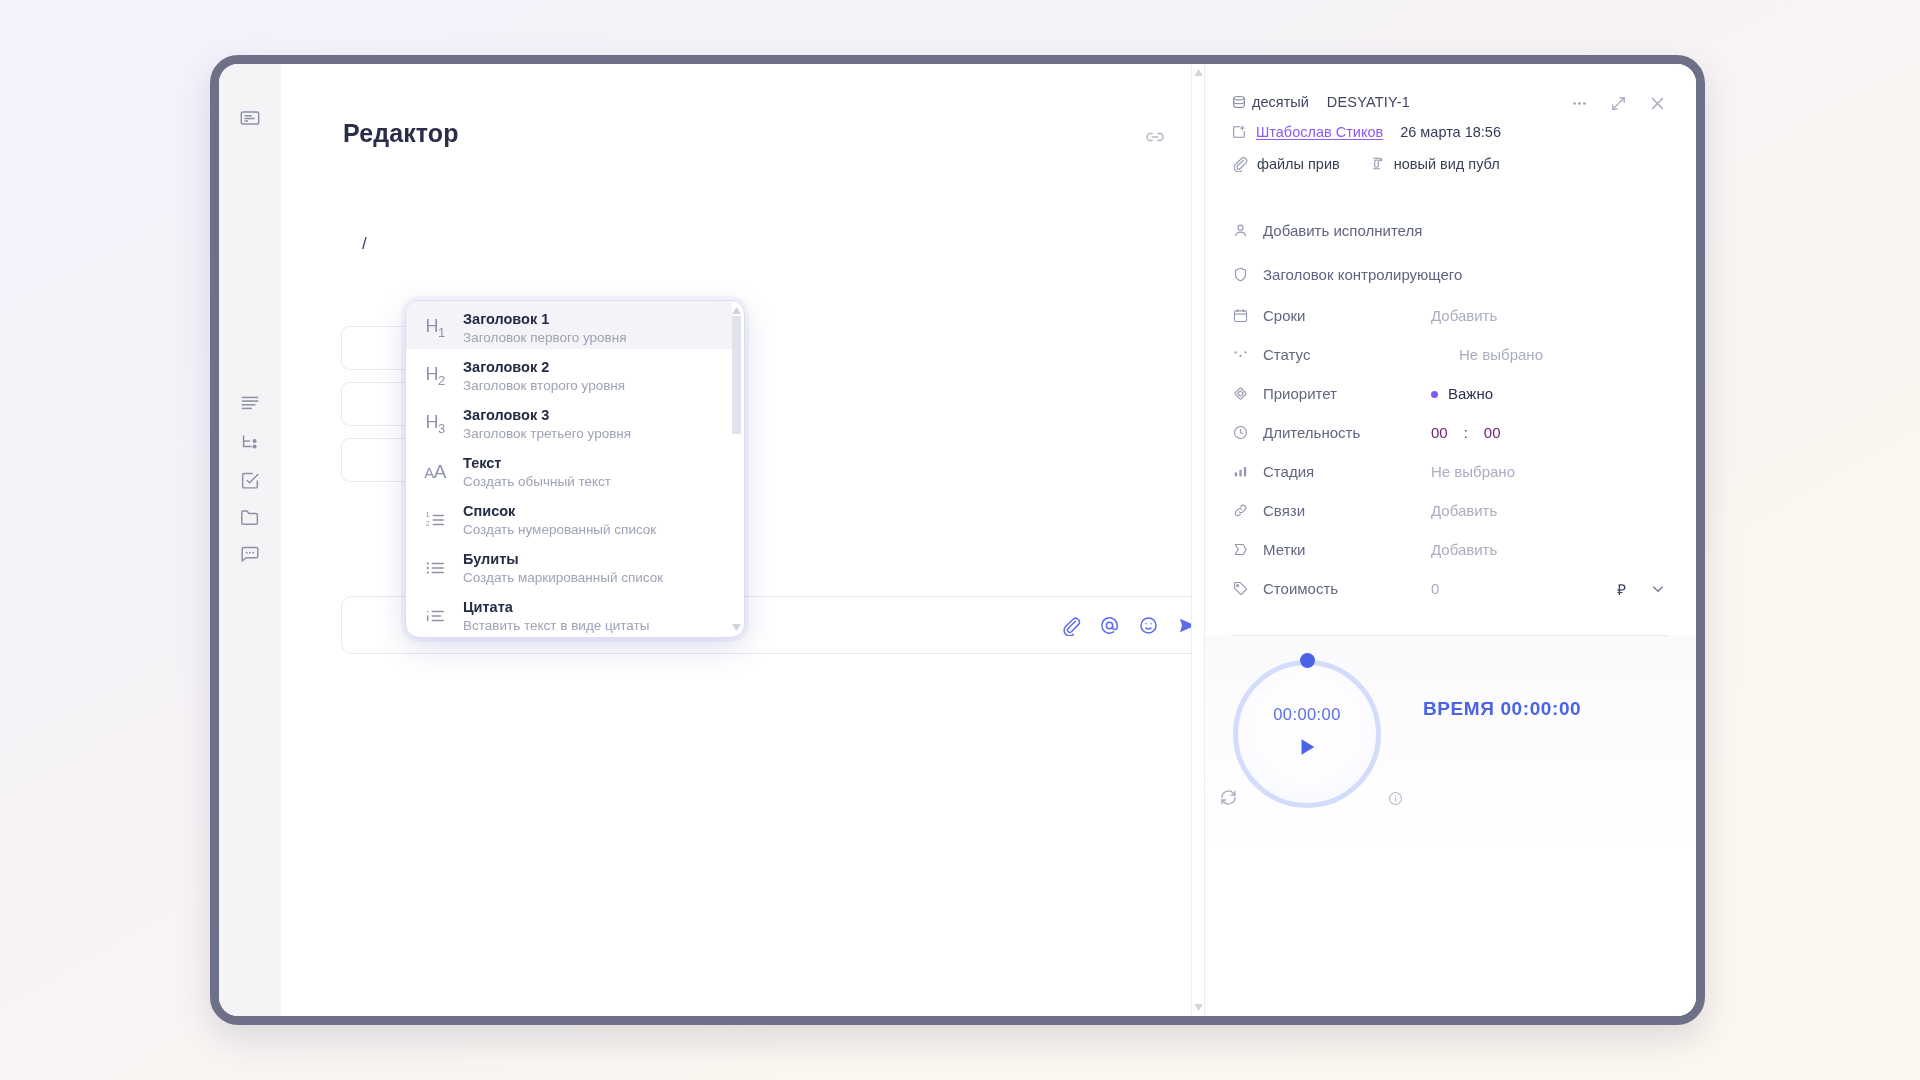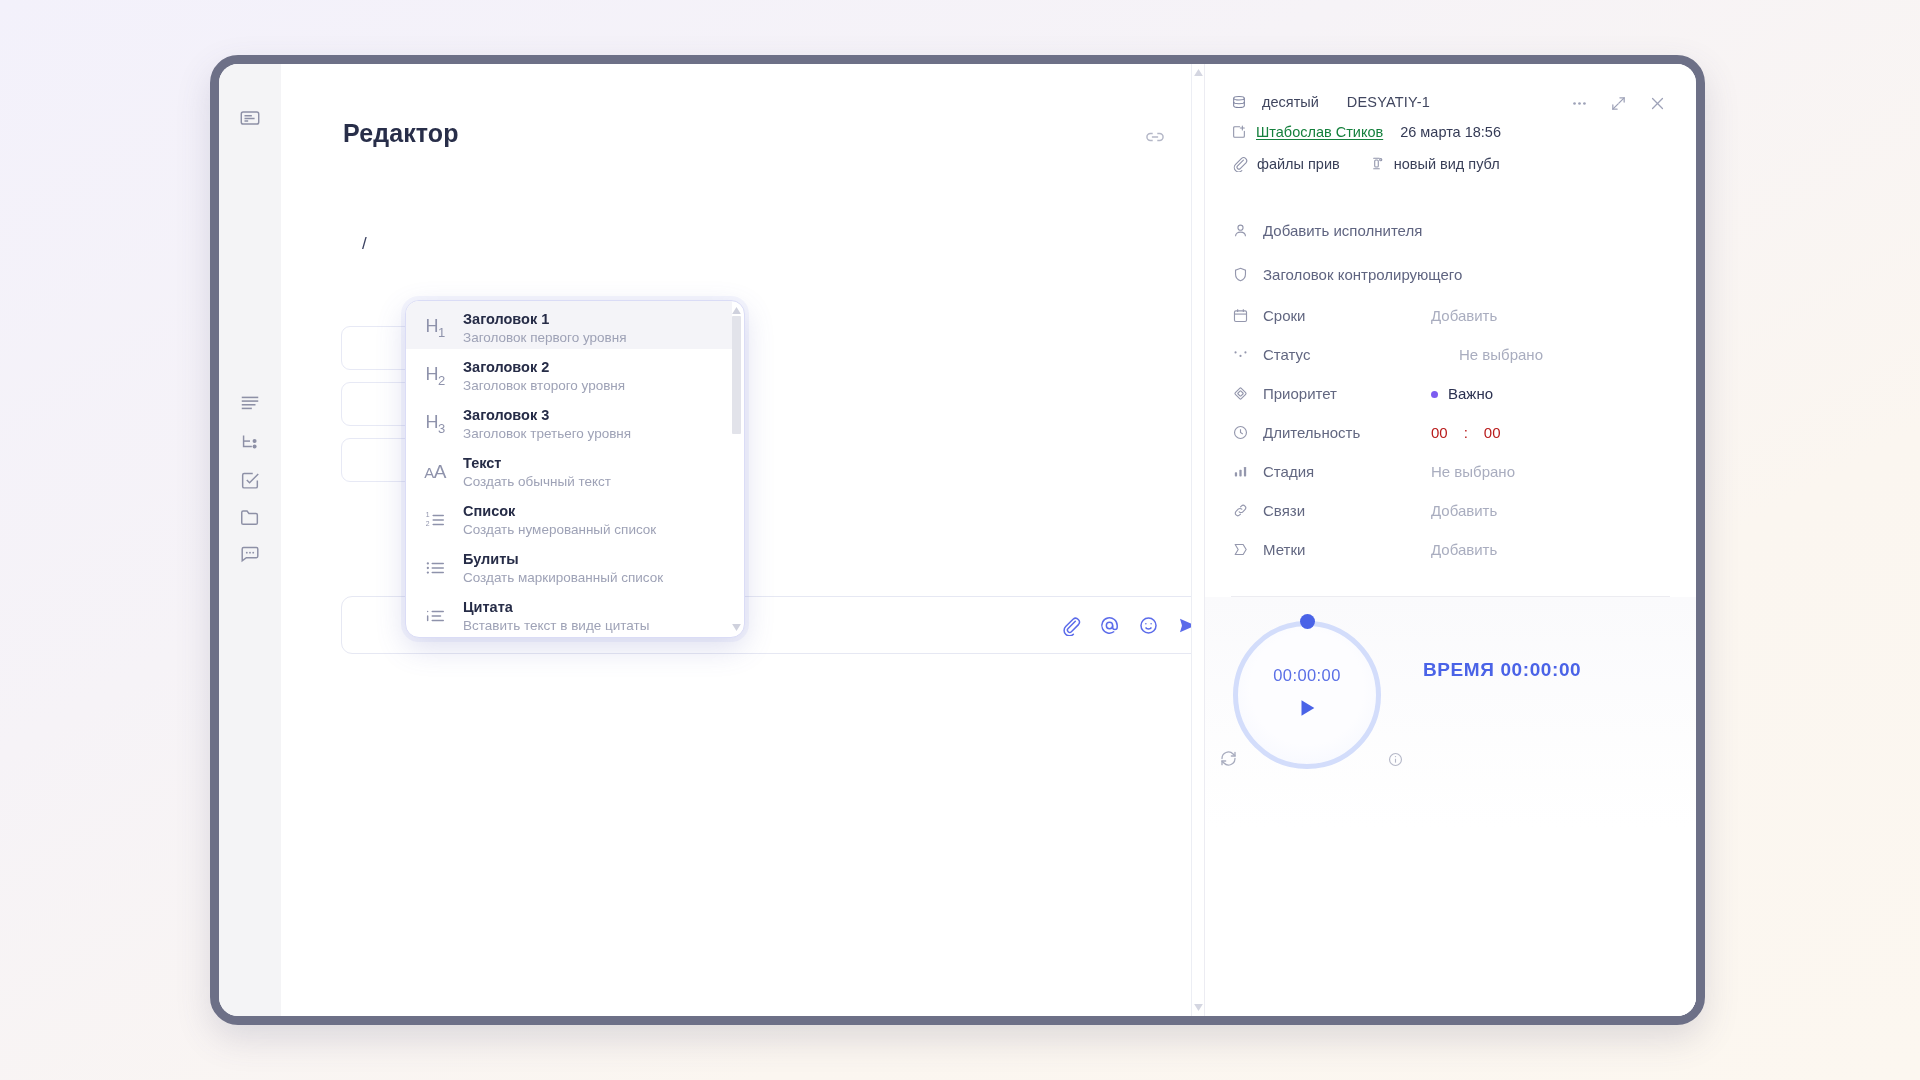--- a/index.html
+++ b/index.html
@@ -194,21 +194,21 @@
     width: 492px;
     background: #fff;
     border-left: 1px solid #ececf2;
     position: relative;
     display: flex; flex-direction: column;
   }
 
   #tp-head { padding: 30px 30px 0 26px; }
   .tp-row-1 {
     display: flex; align-items: center;
-    gap: 15px;
+    gap: 5px;
     position: relative;
   }
   .tp-proj-icon { width: 16px; height: 16px; color: #7f84a0; }
   .tp-proj-icon svg { width: 16px; height: 16px; display:block; }
   #tp-project-name { font-size: 14.5px; color: #40465f; }
   #tp-task-key { font-size: 14.5px; color: #40465f; margin-left: 13px; letter-spacing: .2px; }
   #tp-head-actions {
     position: absolute; right: 0; top: 1px;
     display: flex; align-items: center; gap: 22px;
     color: #9ea2b8;
@@ -216,21 +216,21 @@
   #tp-head-actions .hicon { width: 17px; height: 17px; cursor: pointer; }
   #tp-head-actions .hicon svg { width: 17px; height: 17px; display: block; }
 
   .tp-row-2 {
     display: flex; align-items: center; gap: 9px;
     margin-top: 14px;
   }
   .tp-row-2 .ri { width: 16px; height: 16px; color: #8e92a9; }
   .tp-row-2 .ri svg { width: 16px; height: 16px; display:block; }
   #tp-author {
-    font-size: 14.5px; color: #15803d;
+    font-size: 14.5px; color: #8b5cf6;
     text-decoration: underline;
     text-underline-offset: 2px;
     cursor: pointer;
   }
   #tp-date { font-size: 14.5px; color: #353b56; margin-left: 8px; }
 
   .tp-row-3 {
     display: flex; align-items: center; gap: 9px;
     margin-top: 15px;
   }
@@ -265,21 +265,21 @@
   .prop-value.center { text-align: left; padding-left: 28px; }
   .prop-dot {
     display: inline-block; width: 7px; height: 7px;
     border-radius: 50%; background: #7c5cf0;
     margin-right: 10px; vertical-align: middle;
     position: relative; top: -1px;
   }
   .add-row .prop-label { color: #5f6480; flex: 1 1 auto; font-size: 15px; }
   .add-row { height: 44px; }
   .dur-wrap { display: flex; align-items: center; gap: 16px; padding-left: 0; }
-  .dur-val { font-size: 15px; color: #b91c1c; }
+  .dur-val { font-size: 15px; color: #701a75; }
   .cost-right {
     margin-left: auto; display: flex; align-items: center; gap: 24px;
     color: #3b4160;
   }
   .cost-right .rub { font-size: 15px; }
   .cost-right .chev { width: 16px; height: 16px; color: #6a7090; }
   .cost-right .chev svg { width: 16px; height: 16px; display:block; }
 
   #tp-divider {
     margin: 27px 26px 0 26px;
@@ -718,20 +718,38 @@
       <div class="prop-row">
         <span class="prop-icon">
           <svg viewBox="0 0 24 24" fill="none" stroke="currentColor" stroke-width="1.6" stroke-linejoin="round">
             <path d="M4.5 5h11.2l4.3 7-4.3 7H4.5l4.2-7z"></path>
           </svg>
         </span>
         <span class="prop-label">Метки</span>
         <span class="prop-value">Добавить</span>
       </div>
 
+      <div class="prop-row">
+        <span class="prop-icon">
+          <svg viewBox="0 0 24 24" fill="none" stroke="currentColor" stroke-width="1.6">
+            <path d="M11.2 3.6H4.4A.8.8 0 0 0 3.6 4.4v6.8c0 .2.1.4.2.6l8.4 8.4a.8.8 0 0 0 1.2 0l6.8-6.8a.8.8 0 0 0 0-1.2L11.8 3.8a.8.8 0 0 0-.6-.2z"></path>
+            <circle cx="8" cy="8" r="1.5"></circle>
+          </svg>
+        </span>
+        <span class="prop-label">Стоимость</span>
+        <span class="prop-value">0</span>
+        <span class="cost-right">
+          <span class="rub">₽</span>
+          <span class="chev">
+            <svg viewBox="0 0 24 24" fill="none" stroke="currentColor" stroke-width="1.8" stroke-linecap="round">
+              <path d="M5.5 9l6.5 6.5L18.5 9"></path>
+            </svg>
+          </span>
+        </span>
+      </div>
     </div>
 
     <div id="tp-divider"></div>
 
     <div id="tp-timer">
       <div id="timer-dial">
         <div id="dial-ring"></div>
         <div id="dial-knob"></div>
         <div id="dial-time">00:00:00</div>
         <div id="dial-play">

